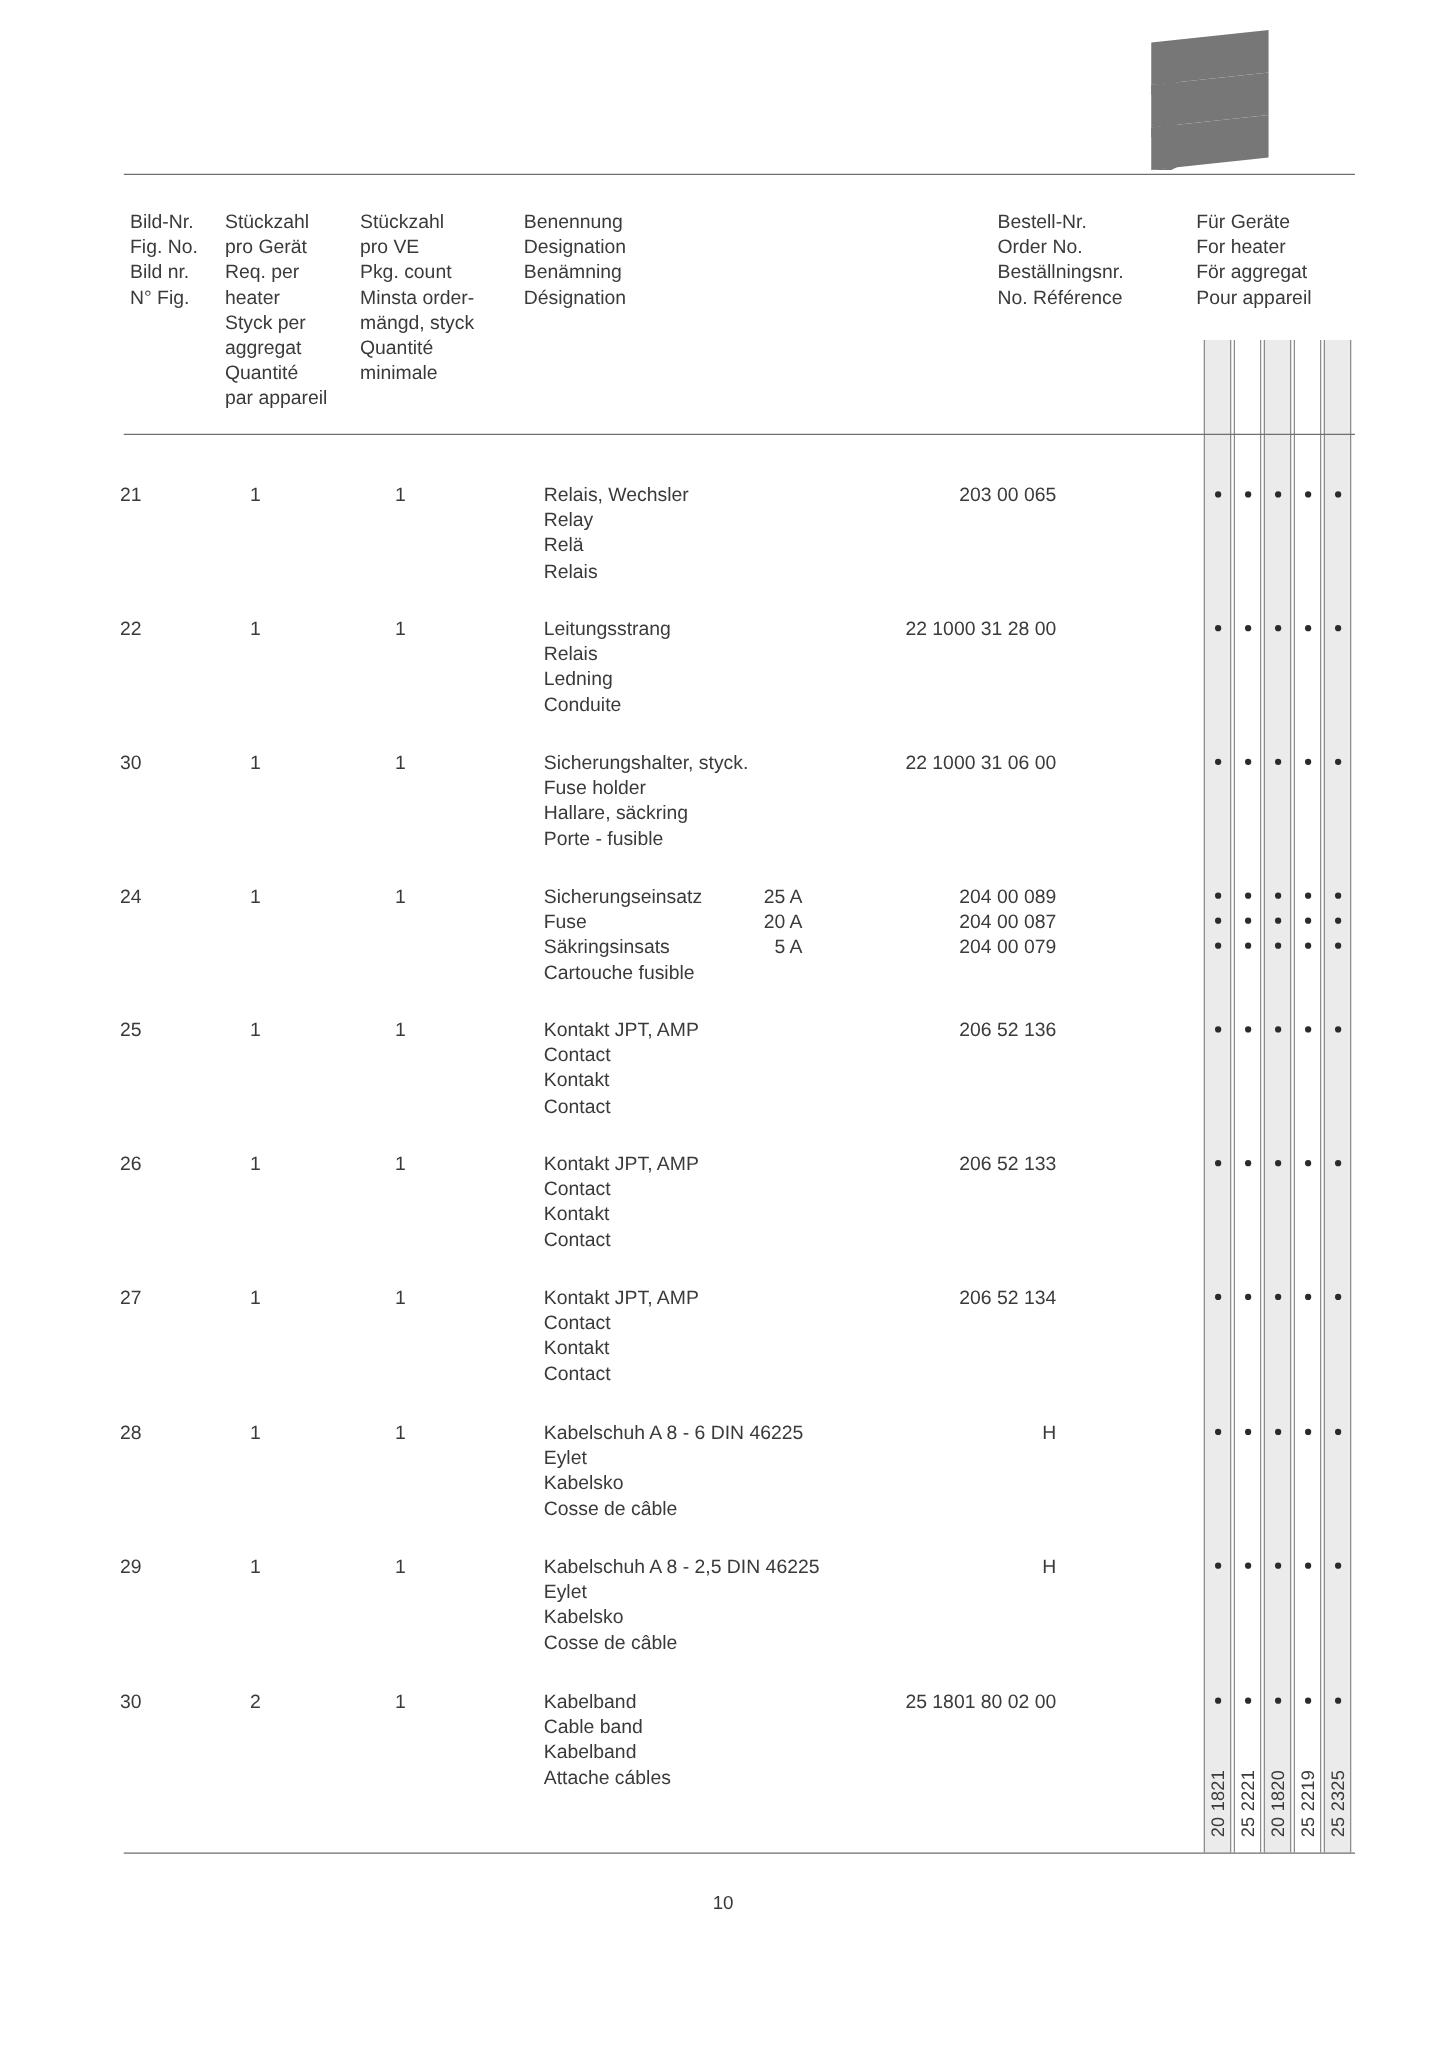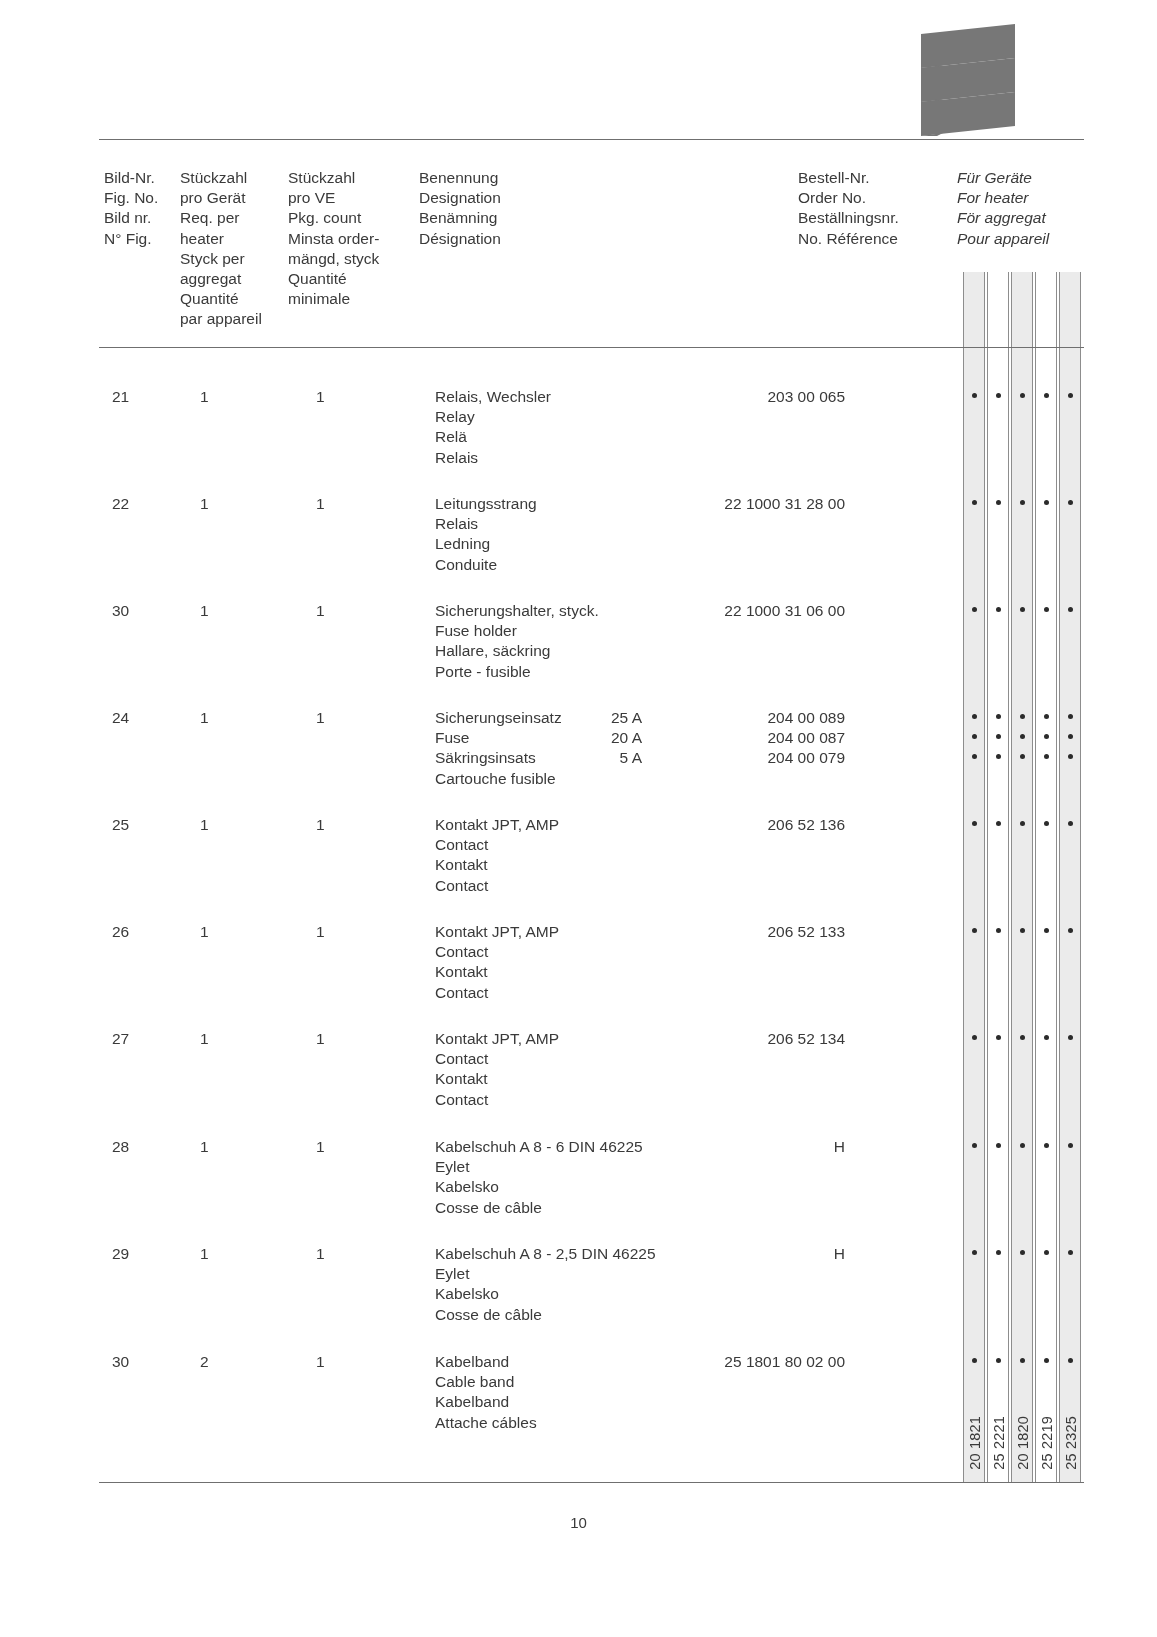--- a/index.html
+++ b/index.html
@@ -58,21 +58,21 @@
     font-size: 15.5px;
     line-height: 20.2px;
     color: #3a3a3a;
     white-space: pre-line;
   }
   .head-fig   { left: 104px;  width: 80px; }
   .head-qty   { left: 180px;  width: 105px; }
   .head-pkg   { left: 288px;  width: 125px; }
   .head-desig { left: 419px;  width: 280px; }
   .head-order { left: 751px;  width: 240px; margin-left: 47px; }
-  .head-for   { left: 957px;  width: 130px; font-style: italic; }
+  .head-for   { left: 957px;  width: 130px; }
 
   
   .stripes {
     position: absolute;
     left: 963px;
     top: 272px;
     width: 120px;
     height: 1210px;
   }
   .stripe {
@@ -107,21 +107,21 @@
 
   
   .row {
     position: absolute;
     left: 0;
     width: 1157px;
     font-size: 15.5px;
     line-height: 20.2px;
     color: #3a3a3a;
   }
-  .c-fig   { position: absolute; left: 112px;  width: 70px;  text-align: left; }
+  .c-fig   { position: absolute; left: 96px;  width: 70px;  text-align: left; }
   .c-qty   { position: absolute; left: 200px;  width: 30px;  text-align: left; }
   .c-pkg   { position: absolute; left: 316px;  width: 30px;  text-align: left; }
   .c-name  { position: absolute; left: 419px;  width: 270px; }
   .name-line { display: block; position: relative; height: 20.2px; }
   .name-line .label { position: absolute; left: 16px; top: 0; }
   .name-line .spec  { position: absolute; left: 175px; top: 0; width: 48px; text-align: right; }
   .name-line .ord   { position: absolute; left: 221px; top: 0; width: 205px; text-align: right; }
 
   
   .dots {

